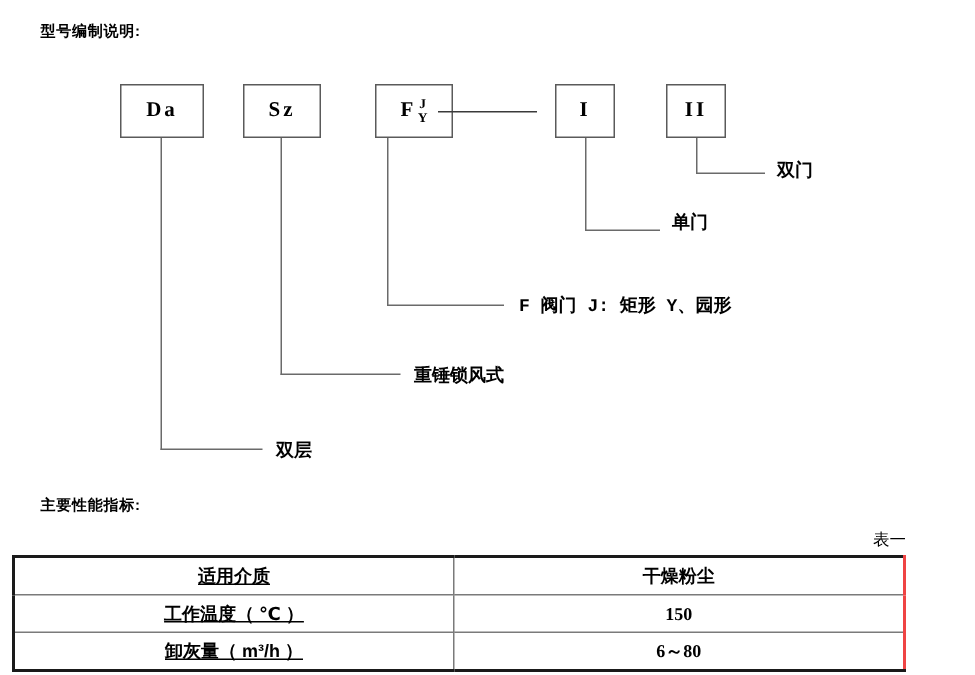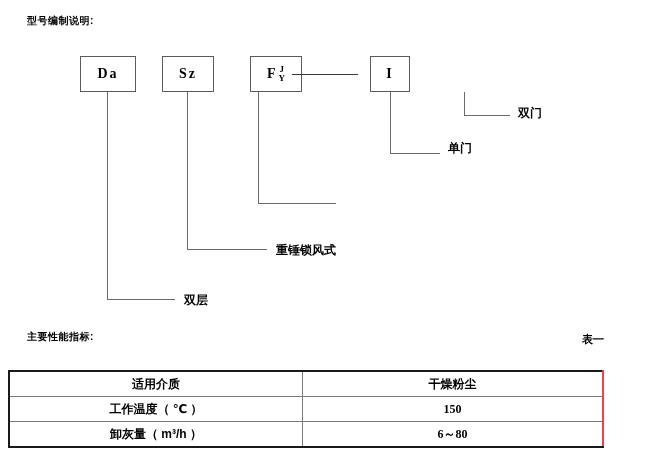--- a/index.html
+++ b/index.html
@@ -86,23 +86,23 @@
     font-weight: bold;
     font-size: 12px;
     color: #000000;
     white-space: nowrap;
   }
 
   
   #table-caption {
     position: absolute;
     right: 46px;
-    top: 332px;
+    top: 352px;
     font-family: "Liberation Sans", "DejaVu Sans", sans-serif;
-    font-weight: bold;
+    font-weight: normal;
     font-size: 11px;
     color: #000000;
   }
   #perf-table {
     position: absolute;
     left: 8px;
     top: 370px;
     width: 596px;
     border-collapse: collapse;
     table-layout: fixed;
@@ -113,21 +113,21 @@
     text-align: center;
     vertical-align: middle;
     font-family: "Liberation Sans", "DejaVu Sans", sans-serif;
     font-weight: bold;
     font-size: 12px;
     color: #000000;
     padding: 0;
   }
   #perf-table tr:first-child td { border-top: 2px solid #1a1a1a; }
   #perf-table tr:last-child  td { border-bottom: 2px solid #1a1a1a; }
-  #perf-table td:first-child { border-left: 2px solid #1a1a1a; width: 292px; }
+  #perf-table td:first-child { border-left: 2px solid #1a1a1a; width: 292px; text-decoration: underline; }
   #perf-table td:last-child  { border-right: 2px solid #ef4444; }
   #perf-table td.value {
     font-family: "Liberation Serif", "DejaVu Serif", serif;
     font-weight: bold;
   }
 </style>
 </head>
 <body>
 
 <div class="section-heading" id="model-heading">型号编制说明:</div>
@@ -141,33 +141,35 @@
   <div class="code-box" style="left:250px; top:56px; width:52px; height:36px;">
     <span>F</span>
       <span class="frac">
         <span>J</span>
         <span>Y</span>
       </span>
   </div>
 
   <div class="code-box" style="left:370px; top:56px; width:40px; height:36px;">I</div>
 
+  <div class="code-box" style="left:444px; top:56px; width:40px; height:36px;">II</div>
 
   <div class="connector" style="left:292px; top:74px; width:66px;"></div>
 
   <div class="lead-v" style="left:464px; top:92px; height:24px;"></div>
   <div class="lead-h" style="left:464px; top:115px; width:46px;"></div>
   <div class="lead-label" style="left:518px; top:105px;">双门</div>
 
   <div class="lead-v" style="left:390px; top:92px; height:62px;"></div>
   <div class="lead-h" style="left:390px; top:153px; width:50px;"></div>
   <div class="lead-label" style="left:448px; top:140px;">单门</div>
 
   <div class="lead-v" style="left:258px; top:92px; height:112px;"></div>
   <div class="lead-h" style="left:258px; top:203px; width:78px;"></div>
+  <div class="lead-label" style="left:346px; top:195px;">F 阀门 J: 矩形 Y、园形</div>
 
   <div class="lead-v" style="left:187px; top:92px; height:158px;"></div>
   <div class="lead-h" style="left:187px; top:249px; width:80px;"></div>
   <div class="lead-label" style="left:276px; top:242px;">重锤锁风式</div>
 
   <div class="lead-v" style="left:107px; top:92px; height:208px;"></div>
   <div class="lead-h" style="left:107px; top:299px; width:68px;"></div>
   <div class="lead-label" style="left:184px; top:292px;text-align:right;">双层</div>
 </div>
 

